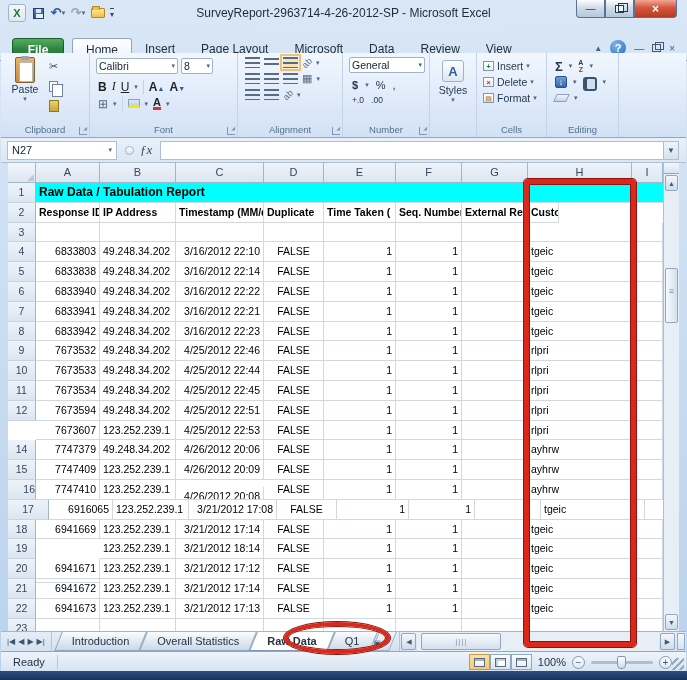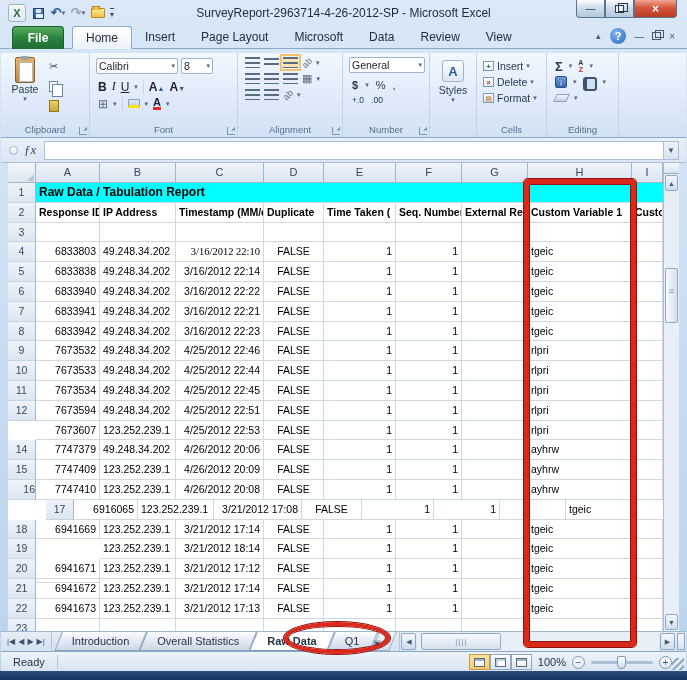--- a/index.html
+++ b/index.html
@@ -22,21 +22,21 @@
   .qat-drop { font-size:8px; color:#3a4c62; border-top:1px solid #3a4c62; line-height:9px; padding-top:1px; }
   .title-text { position:absolute; left:0; right:0; top:6px; text-align:center; font-size:12px; color:#1d2c3d; }
   .winbtns { position:absolute; right:10px; top:0; display:flex; }
   .wbtn { width:29px; height:18px; border:1px solid #5a748f; border-top:none; background:linear-gradient(#fdfeff,#cfdcea 45%,#b4c8dc); display:flex; align-items:center; justify-content:center; font-size:10px; color:#27384d; }
   .wbtn.min { border-radius:0 0 0 4px; }
   .wbtn.close { width:43px; background:linear-gradient(#f2a696,#d6563c 45%,#b93a22); color:#fff; font-weight:bold; border-radius:0 0 4px 0; font-size:12px; }
   .restore-glyph { width:9px; height:8px; border:1px solid #27384d; position:relative; background:#eef3f8; }
   .restore-glyph:before { content:""; position:absolute; left:2px; top:-3px; width:8px; height:7px; border:1px solid #27384d; background:transparent; }
 
   
-  .tabrow { position:absolute; left:0; top:24px; width:687px; height:25px; }
+  .tabrow { position:absolute; left:0; top:36px; width:687px; height:25px; }
   .tabrow .rule { position:absolute; left:0; right:0; bottom:0; height:1px; background:#8ba9c7; }
   .file-tab { position:absolute; left:12px; top:2px; width:52px; height:23px; background:linear-gradient(#56ad5d,#2e8540 45%,#1d6e32); border:1px solid #1a5c2a; border-bottom:none; border-radius:4px 4px 0 0; color:#fff; font-size:12px; font-weight:bold; text-align:center; line-height:22px; }
   .rtabs { position:absolute; left:72px; top:2px; display:flex; height:23px; }
   .rtab { padding:0 13px; font-size:12px; color:#20303f; line-height:23px; }
   .rtab.active { background:linear-gradient(#ffffff,#ecf2fa); border:1px solid #8ba9c7; border-bottom:1px solid #eef4fb; border-radius:3px 3px 0 0; }
   .tabrow-right { position:absolute; right:12px; top:4px; display:flex; align-items:center; gap:8px; }
   .chev-up { font-size:8px; color:#4c627c; }
   .help-btn { width:16px; height:16px; border-radius:50%; background:radial-gradient(circle at 35% 30%,#7fb3e8,#2a6bbf); color:#fff; font-size:11px; font-weight:bold; text-align:center; line-height:16px; }
   .wk-btn { font-size:10px; color:#44586f; }
   .wk-restore { width:9px; height:8px; border:1px solid #44586f; position:relative; }
@@ -380,20 +380,24 @@
       <div class="ed-row">
         <span class="eraser-ic"></span>
           <span class="mini-caret">▾</span>
       </div>
       <span class="glabel">Editing</span>
     </div>
 
   </div>
 
   <div class="fbar">
+    <div class="namebox">
+        <span>N27</span>
+        <span class="mini-caret">▾</span>
+      </div>
     <div class="fx-zone">
       <span class="fx-circle"></span>
       <span class="fx">ƒx</span>
     </div>
     <div class="formula-input"></div>
     <div class="fbar-chev">▼</div>
   </div>
 
   <div class="gridwrap" id="grid">
       <div class="colheads">
@@ -414,40 +418,39 @@
       </div>
       <div class="grow">
         <div class="rowhead" style="width: 28px;">2</div>
         <div class="cell hd" style="width: 64px;">Response ID</div>
         <div class="cell hd" style="width: 76px;">IP Address</div>
         <div class="cell hd" style="width: 88px;">Timestamp (MM/dd</div>
         <div class="cell hd" style="width: 60px;">Duplicate</div>
         <div class="cell hd" style="width: 72px;">Time Taken (</div>
         <div class="cell hd" style="width: 66px;">Seq. Number</div>
         <div class="cell hd" style="width: 66px;">External Referen</div>
-        <div class="cell hd" style="width: 104px;">Custom Variable 1</div>
         <div class="cell hd" style="width: 31px;">Custom V</div>
       </div>
       <div class="grow">
         <div class="rowhead" style="width: 28px;">3</div>
         <div class="cell" style="width: 64px;"></div>
         <div class="cell" style="width: 76px;"></div>
         <div class="cell" style="width: 88px;"></div>
         <div class="cell" style="width: 60px;"></div>
         <div class="cell" style="width: 72px;"></div>
         <div class="cell" style="width: 66px;"></div>
         <div class="cell" style="width: 66px;"></div>
         <div class="cell" style="width: 104px;"></div>
         <div class="cell" style="width: 31px;"></div>
       </div>
       <div class="grow">
         <div class="rowhead" style="width: 28px;">4</div>
         <div class="cell r" style="width: 64px;">6833803</div>
         <div class="cell l" style="width: 76px;">49.248.34.202</div>
-        <div class="cell r" style="width: 88px; font-family: Liberation Serif, serif;">3/16/2012 22:10</div>
+        <div class="cell r" style="width: 88px;">3/16/2012 22:10</div>
         <div class="cell c" style="width: 60px;">FALSE</div>
         <div class="cell r" style="width: 72px;">1</div>
         <div class="cell r" style="width: 66px;">1</div>
         <div class="cell l" style="width: 66px;"></div>
         <div class="cell l" style="width: 104px;">tgeic</div>
         <div class="cell l" style="width: 31px;"></div>
       </div>
       <div class="grow">
         <div class="rowhead" style="width: 28px;">5</div>
         <div class="cell r" style="width: 64px;">6833838</div>
@@ -577,30 +580,30 @@
         <div class="cell r" style="width: 72px;">1</div>
         <div class="cell r" style="width: 66px;">1</div>
         <div class="cell l" style="width: 66px;"></div>
         <div class="cell l" style="width: 104px;">ayhrw</div>
         <div class="cell l" style="width: 31px;"></div>
       </div>
       <div class="grow">
         <div class="rowhead" style="width: 28px; text-align: right;">16</div>
         <div class="cell r" style="width: 64px;">7747410</div>
         <div class="cell l" style="width: 76px;">123.252.239.1</div>
-        <div class="cell r" style="width: 88px;">4/26/2012 20:08</div>
+        <div class="cell r" style="width: 88px; margin-top: 7px;">4/26/2012 20:08</div>
         <div class="cell c" style="width: 60px;">FALSE</div>
         <div class="cell r" style="width: 72px;">1</div>
         <div class="cell r" style="width: 66px;">1</div>
         <div class="cell l" style="width: 66px;"></div>
         <div class="cell l" style="width: 104px;">ayhrw</div>
         <div class="cell l" style="width: 31px;"></div>
       </div>
       <div class="grow">
-        <div class="rowhead" style="width: 28px; margin-left: 38px;">17</div>
+        <div class="rowhead" style="width: 41px;">17</div>
         <div class="cell r" style="width: 64px;">6916065</div>
         <div class="cell l" style="width: 76px;">123.252.239.1</div>
         <div class="cell r" style="width: 88px;">3/21/2012 17:08</div>
         <div class="cell c" style="width: 60px;">FALSE</div>
         <div class="cell r" style="width: 72px;">1</div>
         <div class="cell r" style="width: 66px;">1</div>
         <div class="cell l" style="width: 66px;"></div>
         <div class="cell l" style="width: 104px;">tgeic</div>
         <div class="cell l" style="width: 31px;"></div>
       </div>

